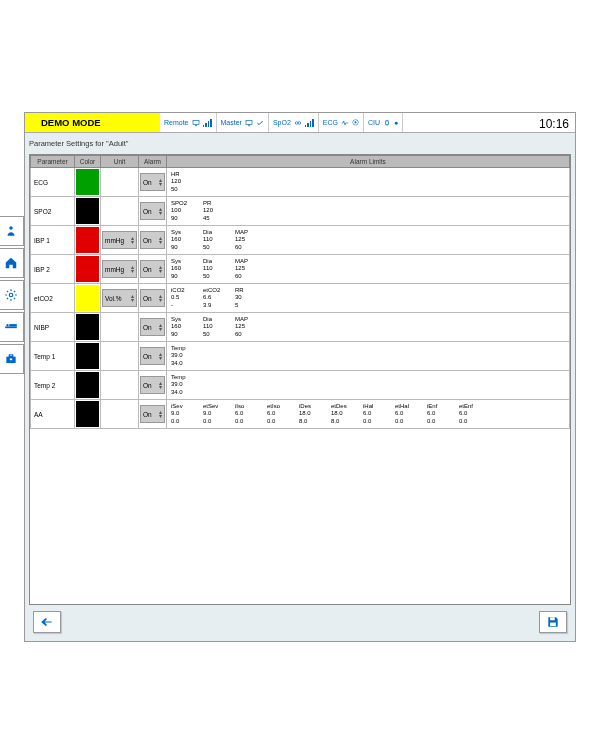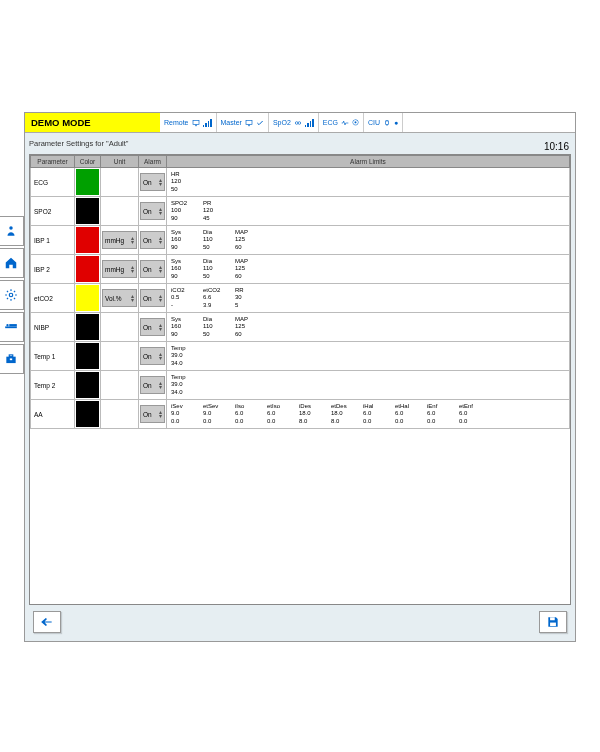--- a/index.html
+++ b/index.html
@@ -1,24 +1,24 @@
 <!DOCTYPE html>
 <html><head>
 <meta charset="utf-8">
 <style>
   * { box-sizing: border-box; margin: 0; padding: 0; font-family: Arial, sans-serif; }
   body { background: #fff; width: 600px; height: 752px; position: relative; padding-top: 100px; padding-bottom: 100px; }
   .app { position: absolute; top: 112px; left: 24px; right: 24px; bottom: 110px; border: 1px solid #999; display: flex; flex-direction: column; background: #e6eef2; }
   
   .topbar { display: flex; height: 20px; background: #fff; border-bottom: 1px solid #aaa; }
-  .demo { background: #ffff00; font-weight: bold; font-size: 9.5px; color: #000; padding: 4px 6px; width: 135px; }
+  .demo { background: #ffff00; font-weight: bold; font-size: 9.5px; color: #000; padding: 4px 16px; width: 135px; }
   .topitems { display: flex; flex: 1; }
   .topitem { display: flex; align-items: center; gap: 3px; padding: 0 4px; font-size: 7px; color: #0066cc; border-right: 1px solid #ccc; height: 100%; }
   .topitem svg { width: 8px; height: 8px; }
-  .time { font-size: 10px; color: #000; padding: 4px 6px; margin-top: 24px; }
+  .time { font-size: 12px; color: #000; padding: 4px 6px; }
   
   .subtitle { font-size: 7.5px; color: #333; padding: 6px 4px; }
   
   .main { flex: 1; display: flex; position: relative; }
   
   .sidebar { width: 28px; position: absolute; left: -27px; top: 62px; display: flex; flex-direction: column; gap: 2px; }
   .sidebtn { width: 26px; height: 30px; background: #fff; border: 1px solid #999; display: flex; align-items: center; justify-content: center; cursor: pointer; }
   .sidebtn svg { width: 14px; height: 14px; }
   
   .content { flex: 1; padding: 0 4px 4px 4px; display: flex; flex-direction: column; }

